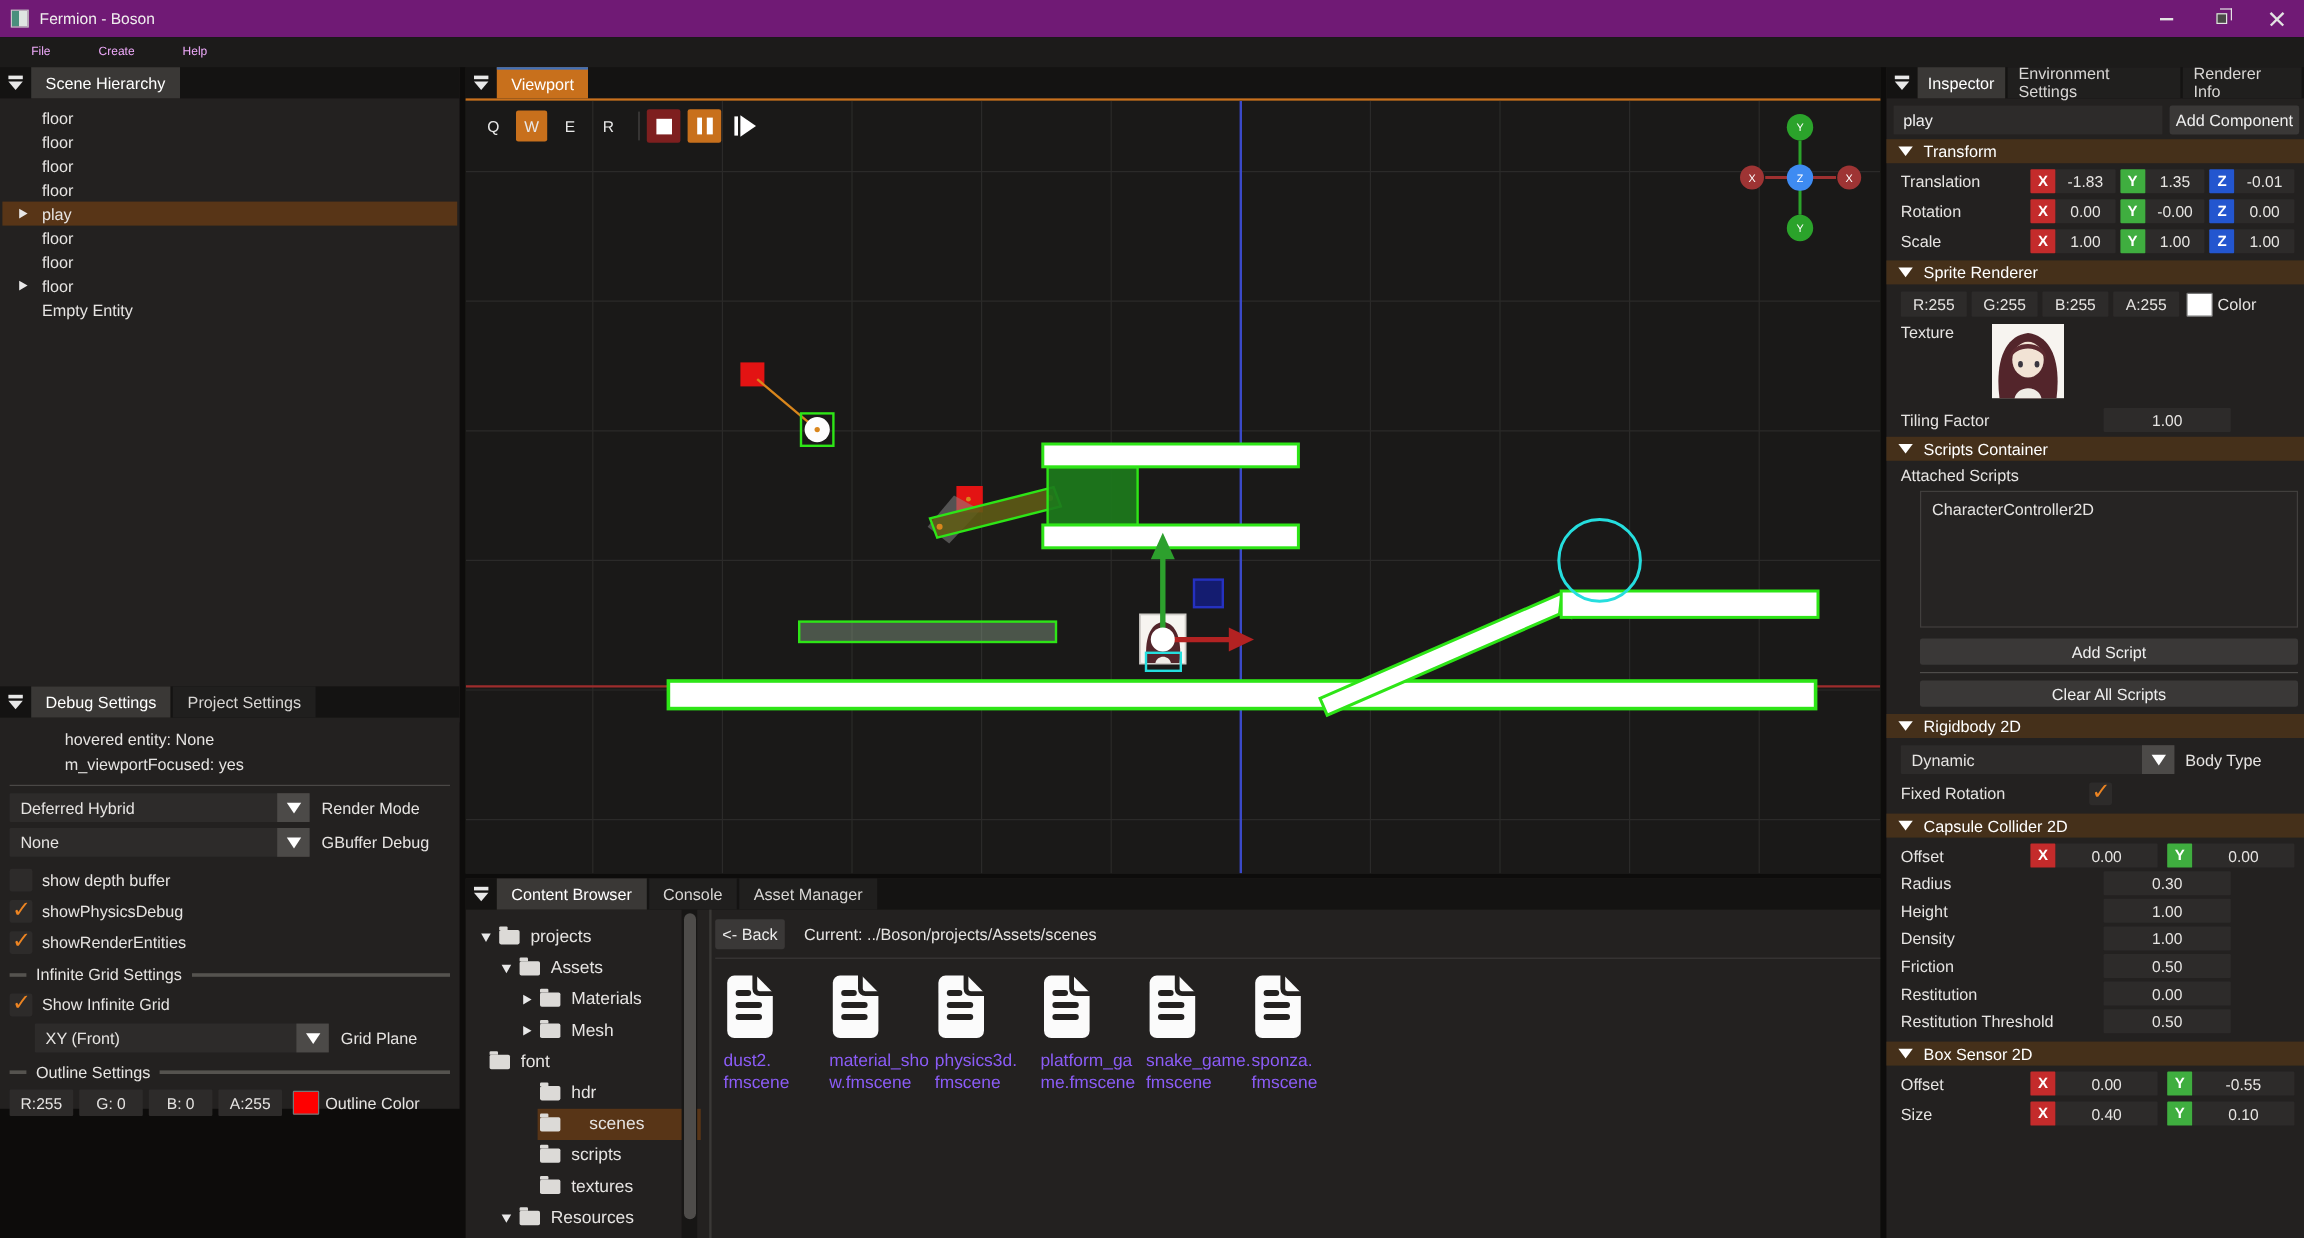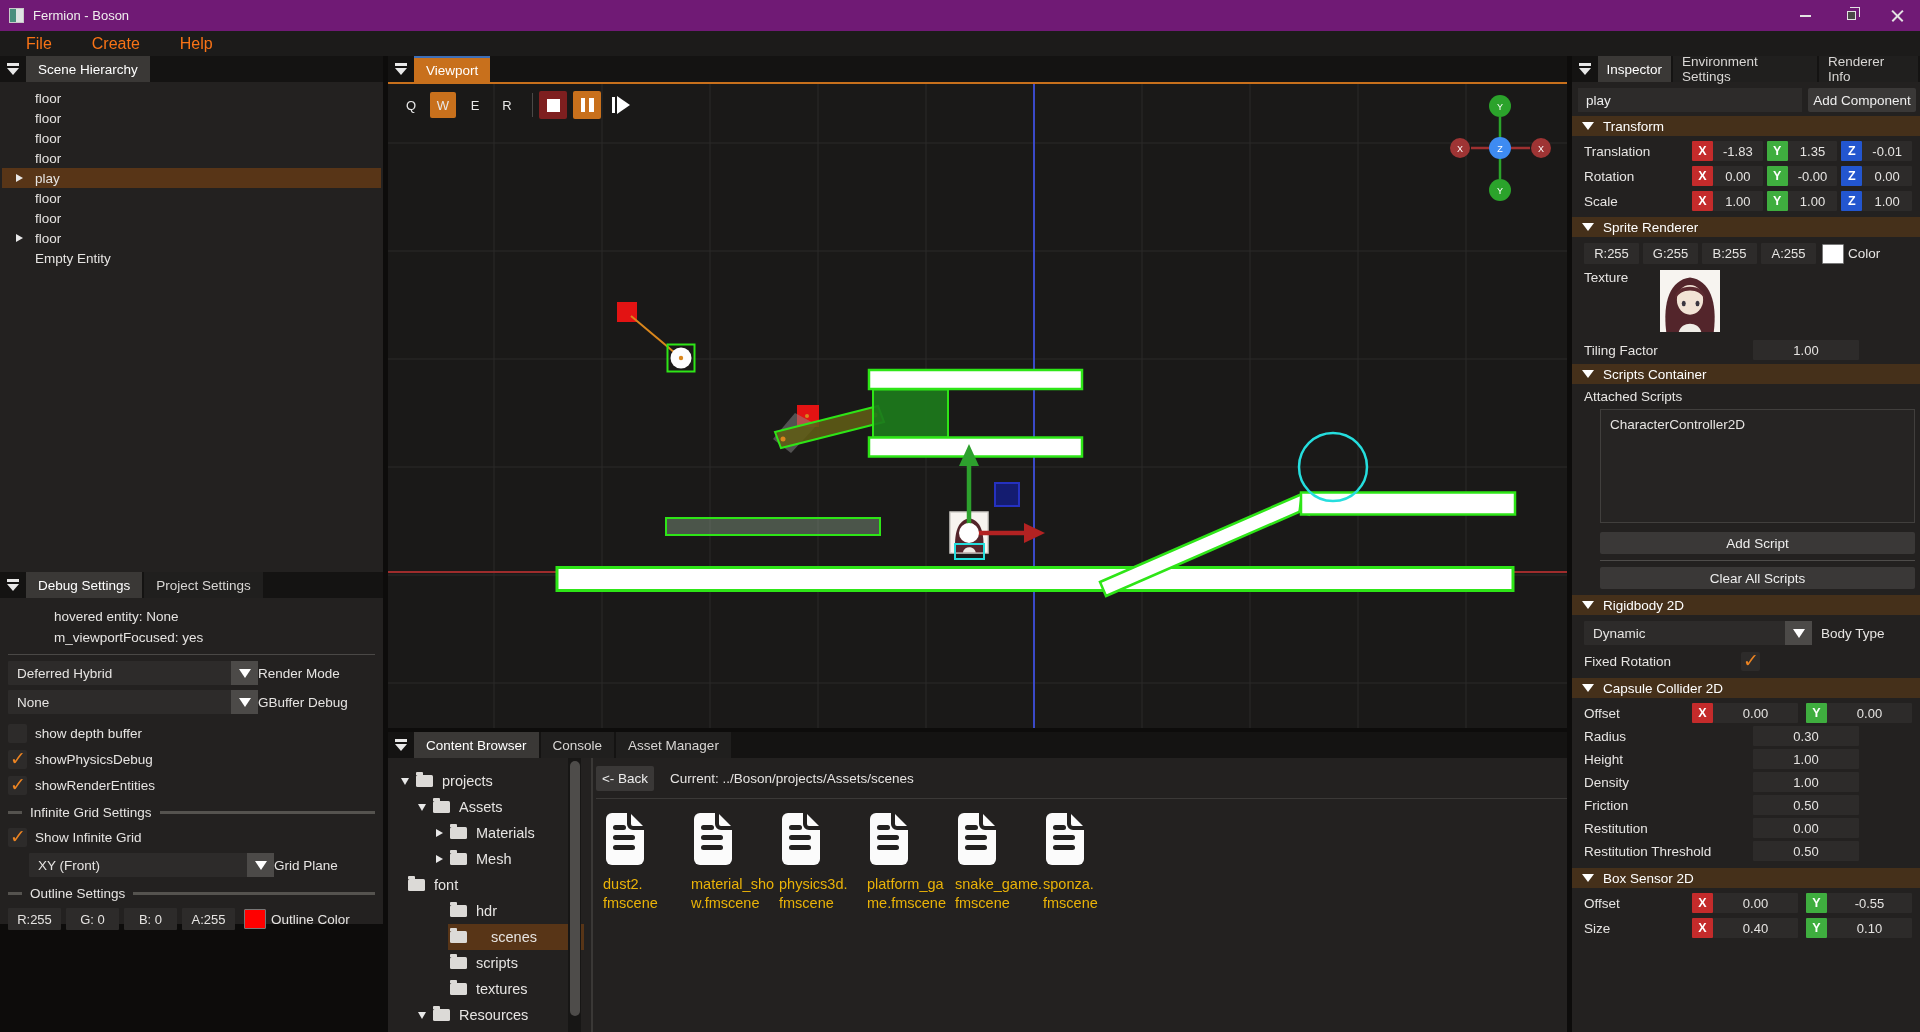--- a/index.html
+++ b/index.html
@@ -19,21 +19,21 @@
   .ic-restore { width:9px; height:9px; border:1.5px solid #e3e3e3; position:relative; background:#4a4847; }
   .ic-restore::before { content:""; position:absolute; left:2px; top:-5px; width:9px; height:9px;
     border:1.5px solid #e3e3e3; border-bottom:none; border-left:none; }
   .ic-close { width:13px; height:13px; position:relative; }
   .ic-close::before,.ic-close::after { content:""; position:absolute; left:-1px; top:5.5px;
     width:15px; height:1.7px; background:#e3e3e3; }
   .ic-close::before { transform:rotate(45deg);} .ic-close::after { transform:rotate(-45deg);}
 
   #menubar { left:0; top:31px; width:1920px; height:25px; background:#1c1b1a;
     display:flex; align-items:center; }
-  .menu-item { font-size:16px; color:#f97316; padding:0 14px; margin-left:12px; }
+  .menu-item { font-size:10px; color:#f0abfc; padding:0 14px; margin-left:12px; }
 
   
   .panel { background:#232120; }
   .tabstrip { height:26px; background:#141312; display:flex; align-items:stretch; }
   .ptoggle { width:26px; display:flex; flex-direction:column; align-items:center;
     justify-content:center; gap:2px; }
   .ptoggle .bar { width:12px; height:2.5px; background:#e8e8e8; }
   .ptoggle .tri { width:0; height:0; border-left:6px solid transparent;
     border-right:6px solid transparent; border-top:7px solid #e8e8e8; }
   .tab { display:flex; align-items:center; padding:0 12px; font-size:13.5px;
@@ -76,21 +76,21 @@
   .hrow { height:20px; display:flex; align-items:center; padding-left:33px;
     font-size:13.5px; position:relative; margin:0 2px; }
   .hrow.sel { background:#583517; }
   .hrow .harr { position:absolute; left:14px; }
 
   
   #debug-body { padding:8px 8px 0 8px; font-size:13.5px; }
   .dbg-line { height:21px; display:flex; align-items:center;padding-left:46px; }
   .dbg-row { display:flex; align-items:center; margin-top:5px; }
   .dbg-row .dd { width:250px; flex:none; }
-  .dbg-row .ddlabel { }
+  .dbg-row .ddlabel { margin-left:10px; }
   .cbrow { display:flex; align-items:center; gap:8px; margin-top:4px; height:22px; }
 
   
   #vp-orange { height:2px; background:#c8701c; }
   #vp-content { position:relative; width:1179px; height:644px; background:#1a1918; overflow:hidden; }
   #vp-toolbar { position:absolute; left:10px; top:7px; display:flex; align-items:center; height:28px; }
   .tool-key { width:26px; height:26px; display:flex; align-items:center; justify-content:center;
     font-size:13px; color:#e8e8e8; margin-right:6px; border-radius:2px; }
   .tool-key.on { background:#c8701c; }
   .tool-sep { width:1px; height:24px; background:#4a4846; margin:0 6px; }
@@ -105,21 +105,21 @@
 
   
   .trow { height:26px; display:flex; align-items:center; font-size:14.5px; }
   .trow .tarr { width:18px; display:flex; justify-content:center; flex:none; }
   .trow .hl { display:flex; align-items:center; gap:9px; flex:1; height:100%; padding-left:2px; }
   .trow .hl.sel { background:#583517;gap:24px; }
   #tree-scroll { position:absolute; left:180px; top:0; width:13px; height:100%; background:#171615; }
   #tree-thumb { position:absolute; left:1.5px; top:3px; width:10px; height:93%;
     background:#4e4c4a; border-radius:5px; }
   .fcell { width:88px; display:flex; flex-direction:column; align-items:flex-start; padding:0 3px; }
-  .fname { font-size:14.5px; line-height:19px; margin-top:9px; color:#eab308; }
+  .fname { font-size:14.5px; line-height:19px; margin-top:9px; color:#8b5cf6; }
 
   
   #insp-body { font-size:13.5px; }
   .sect { height:20px; background:#45301a; display:flex; align-items:center; gap:9px;
     padding-left:10px; margin-top:4px; }
   .sect .tri { width:0; height:0; border-left:6px solid transparent; border-right:6px solid transparent;
     border-top:8px solid #fff; }
   .sect .sl { font-size:13.5px; color:#fff; }
   .irow { display:flex; align-items:center; margin:5px 8px 0 12px; height:20px; }
   .irow .lbl { width:104px; flex:none; }

